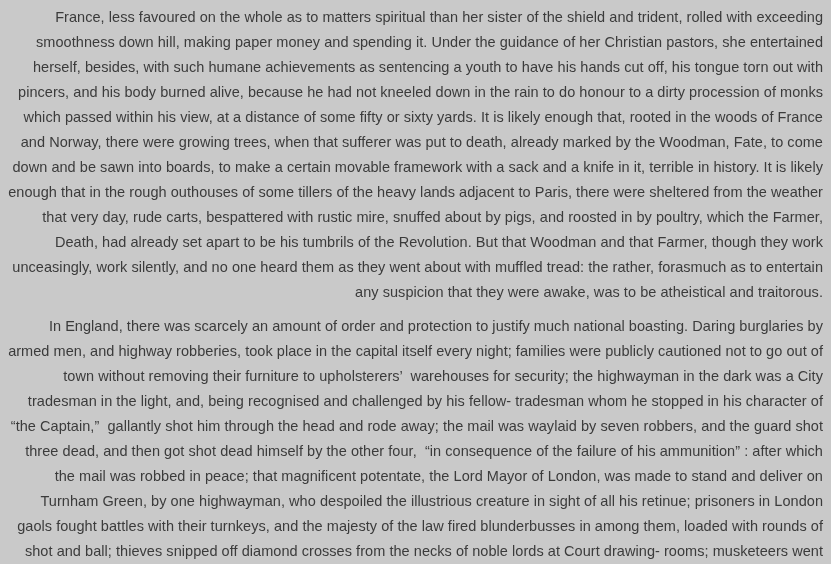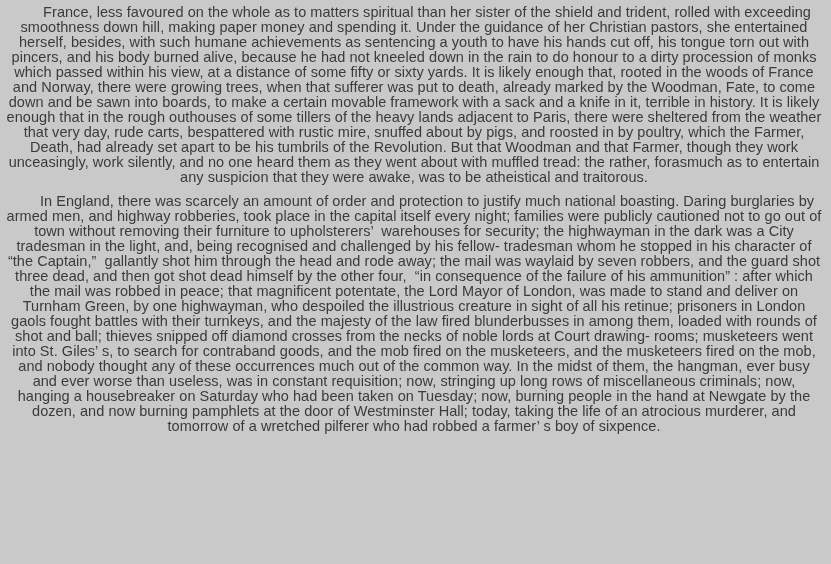--- a/index.html
+++ b/index.html
@@ -16,24 +16,24 @@
   .doc-page {
     box-sizing: border-box;
     width: 831px;
     height: 564px;
     padding: 5px 8px 0 5px;
   }
   .doc-page p {
     margin: 0 0 9px 0;
     color: #3b3b3b;
     font-size: 14.5px;
-    line-height: 15px;
+    line-height: 25px;
     letter-spacing: 0.05px;
     text-indent: 26px;
-    text-align: center;
+    text-align: right;
     white-space: pre-wrap;
     -webkit-font-smoothing: antialiased;
   }
 </style>
 </head>
 <body>
 
 <div class="doc-page">
   <p>France, less favoured on the whole as to matters spiritual than her sister of the shield and trident, rolled with exceeding smoothness down hill, making paper money and spending it. Under the guidance of her Christian pastors, she entertained herself, besides, with such humane achievements as sentencing a youth to have his hands cut off, his tongue torn out with pincers, and his body burned alive, because he had not kneeled down in the rain to do honour to a dirty procession of monks which passed within his view, at a distance of some fifty or sixty yards. It is likely enough that, rooted in the woods of France and Norway, there were growing trees, when that sufferer was put to death, already marked by the Woodman, Fate, to come down and be sawn into boards, to make a certain movable framework with a sack and a knife in it, terrible in history. It is likely enough that in the rough outhouses of some tillers of the heavy lands adjacent to Paris, there were sheltered from the weather that very day, rude carts, bespattered with rustic mire, snuffed about by pigs, and roosted in by poultry, which the Farmer, Death, had already set apart to be his tumbrils of the Revolution. But that Woodman and that Farmer, though they work unceasingly, work silently, and no one heard them as they went about with muffled tread: the rather, forasmuch as to entertain any suspicion that they were awake, was to be atheistical and traitorous.</p>
   <p>In England, there was scarcely an amount of order and protection to justify much national boasting. Daring burglaries by armed men, and highway robberies, took place in the capital itself every night; families were publicly cautioned not to go out of town without removing their furniture to upholsterers’  warehouses for security; the highwayman in the dark was a City tradesman in the light, and, being recognised and challenged by his fellow- tradesman whom he stopped in his character of  “the Captain,”  gallantly shot him through the head and rode away; the mail was waylaid by seven robbers, and the guard shot three dead, and then got shot dead himself by the other four,  “in consequence of the failure of his ammunition” : after which the mail was robbed in peace; that magnificent potentate, the Lord Mayor of London, was made to stand and deliver on Turnham Green, by one highwayman, who despoiled the illustrious creature in sight of all his retinue; prisoners in London gaols fought battles with their turnkeys, and the majesty of the law fired blunderbusses in among them, loaded with rounds of shot and ball; thieves snipped off diamond crosses from the necks of noble lords at Court drawing- rooms; musketeers went into St. Giles’ s, to search for contraband goods, and the mob fired on the musketeers, and the musketeers fired on the mob, and nobody thought any of these occurrences much out of the common way. In the midst of them, the hangman, ever busy and ever worse than useless, was in constant requisition; now, stringing up long rows of miscellaneous criminals; now, hanging a housebreaker on Saturday who had been taken on Tuesday; now, burning people in the hand at Newgate by the dozen, and now burning pamphlets at the door of Westminster Hall; today, taking the life of an atrocious murderer, and tomorrow of a wretched pilferer who had robbed a farmer’ s boy of sixpence.</p>

